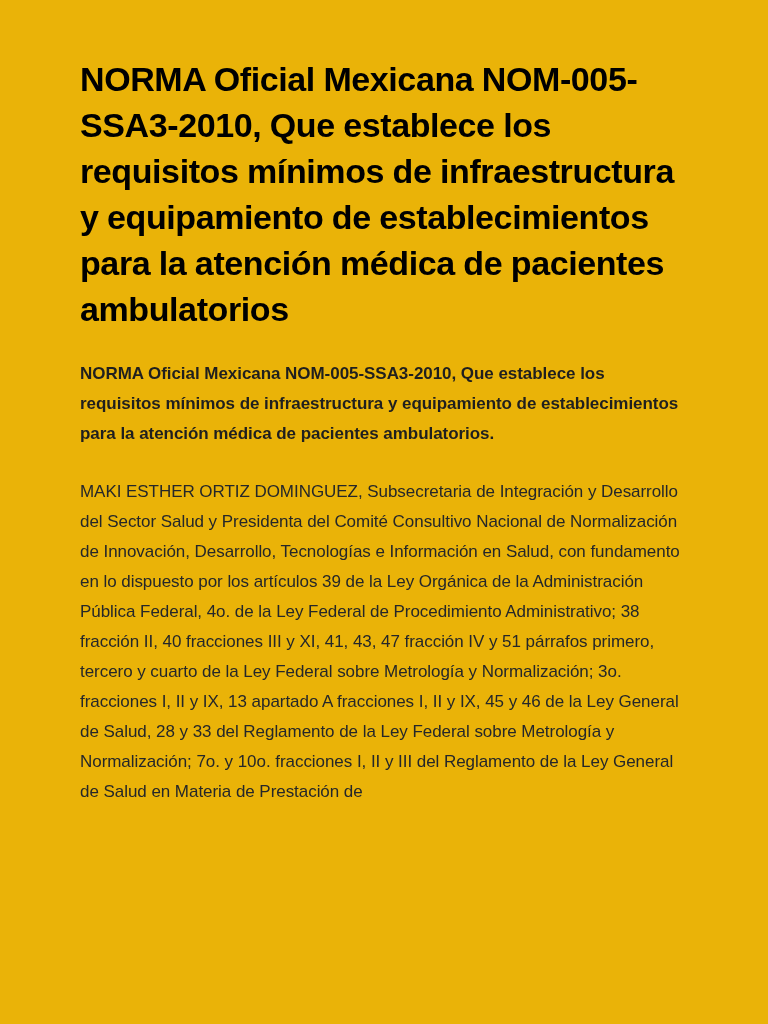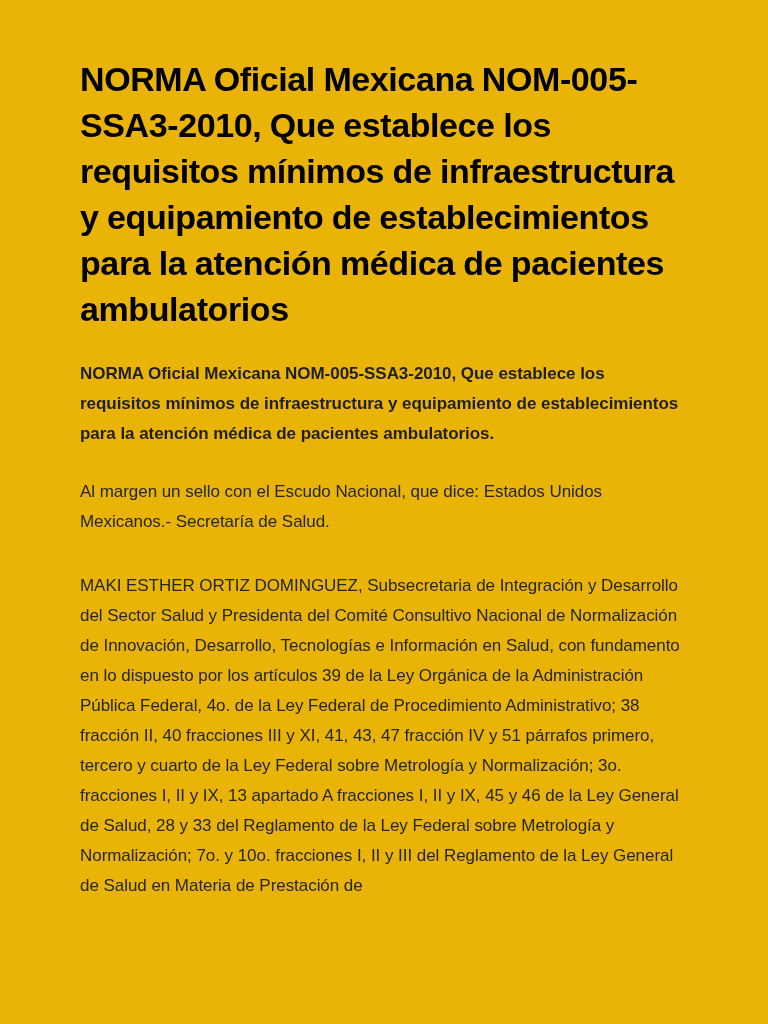--- a/index.html
+++ b/index.html
@@ -55,17 +55,16 @@
 </style>
 </head>
 <body>
 
 <div class="page">
 
   <h1 class="doc-title">NORMA Oficial Mexicana NOM-005-SSA3-2010, Que establece los requisitos mínimos de infraestructura y equipamiento de establecimientos para la atención médica de pacientes ambulatorios</h1>
 
   <p class="lede">NORMA Oficial Mexicana NOM-005-SSA3-2010, Que establece los requisitos mínimos de infraestructura y equipamiento de establecimientos para la atención médica de pacientes ambulatorios.</p>
 
-  <p class="body-para">Al margen un sello con el Escudo Nacional, que dice: Estados Unidos Mexicanos.- Secretaría de Salud.</p>
 
   <p class="body-para">MAKI ESTHER ORTIZ DOMINGUEZ, Subsecretaria de Integración y Desarrollo del Sector Salud y Presidenta del Comité Consultivo Nacional de Normalización de Innovación, Desarrollo, Tecnologías e Información en Salud, con fundamento en lo dispuesto por los artículos 39 de la Ley Orgánica de la Administración Pública Federal, 4o. de la Ley Federal de Procedimiento Administrativo; 38 fracción II, 40 fracciones III y XI, 41, 43, 47 fracción IV y 51 párrafos primero, tercero y cuarto de la Ley Federal sobre Metrología y Normalización; 3o. fracciones I, II y IX, 13 apartado A fracciones I, II y IX, 45 y 46 de la Ley General de Salud, 28 y 33 del Reglamento de la Ley Federal sobre Metrología y Normalización; 7o. y 10o. fracciones I, II y III del Reglamento de la Ley General de Salud en Materia de Prestación de</p>
 
 </div>
 
 </body></html>

